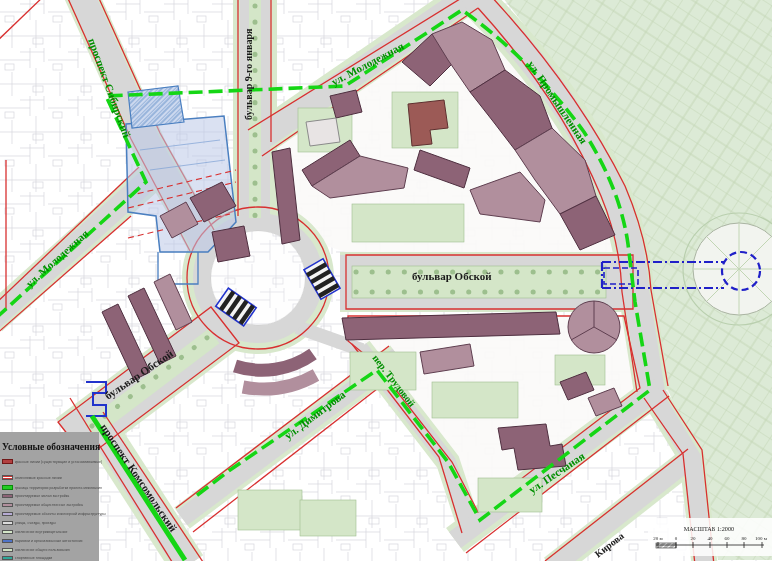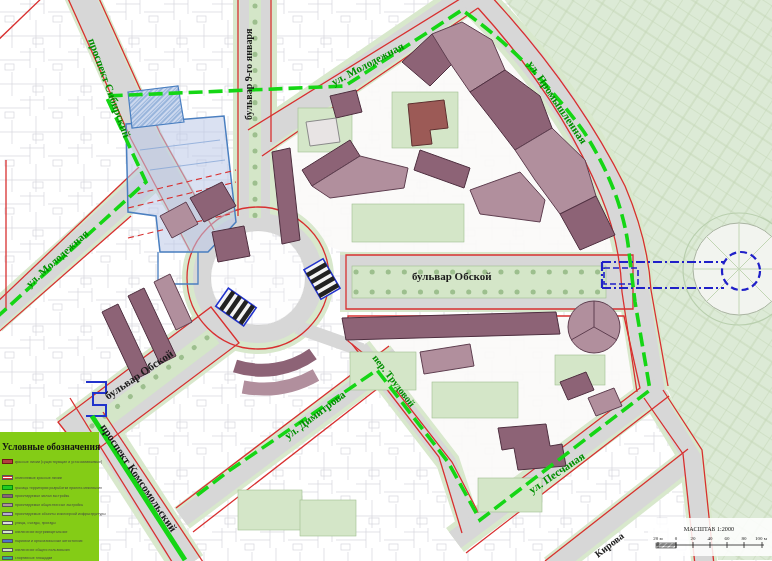--- a/index.html
+++ b/index.html
@@ -2,21 +2,21 @@
 <html><head>
 <meta charset="utf-8">
 <style>
   html,body{margin:0;padding:0;background:#e8e8e8;}
   .stage{position:relative;width:772px;height:561px;overflow:hidden;background:#fff;
          font-family:"Liberation Serif",serif;}
   svg text{font-family:"Liberation Serif",serif;}
   .street-green{fill:#008f00;font-weight:700;}
   .street-black{fill:#1a1a1a;font-weight:600;}
   
-  .legend{position:absolute;left:0;top:432px;width:99px;height:129px;background:#84cc16;z-index:5;}
+  .legend{position:absolute;left:0;top:432px;width:99px;height:129px;background:#a3a3a3;z-index:5;}
   .lg-title{position:absolute;left:2px;top:10px;font-size:9.5px;font-weight:700;color:#111;
             font-family:"Liberation Serif",serif;white-space:nowrap;}
   .lg-row{position:absolute;left:2px;display:flex;align-items:center;gap:2px;white-space:nowrap;}
   .lg-row span.lb{font-size:3.4px;color:#444;font-family:"Liberation Sans",sans-serif;letter-spacing:.1px;}
   .sw{width:11px;height:4px;border:.5px solid #555;flex:none;box-sizing:border-box;}
   .sw1{background:#b24040;border-color:#701818;height:5px;}
   .sw2{background:repeating-linear-gradient(180deg,#d03030 0 1px,#fff 1px 2px);height:5px;}
   .sw3{background:#22cc22;border-color:#0a8a0a;height:5px;}
   .sw4{background:#8d6376;}
   .sw5{background:#b18f9d;}

